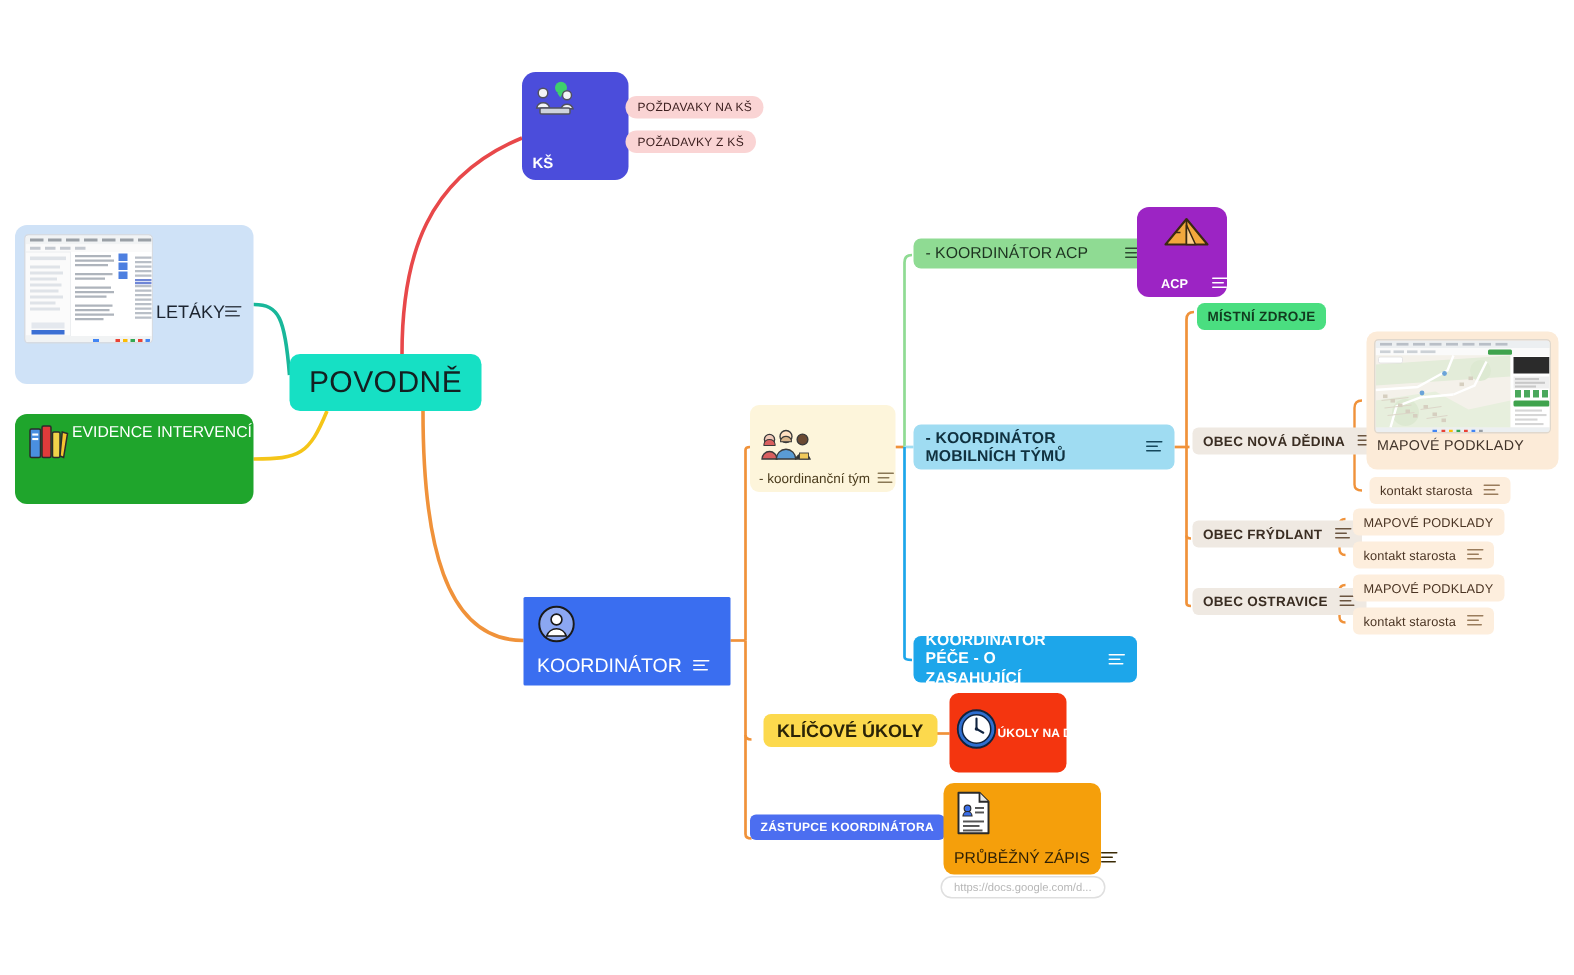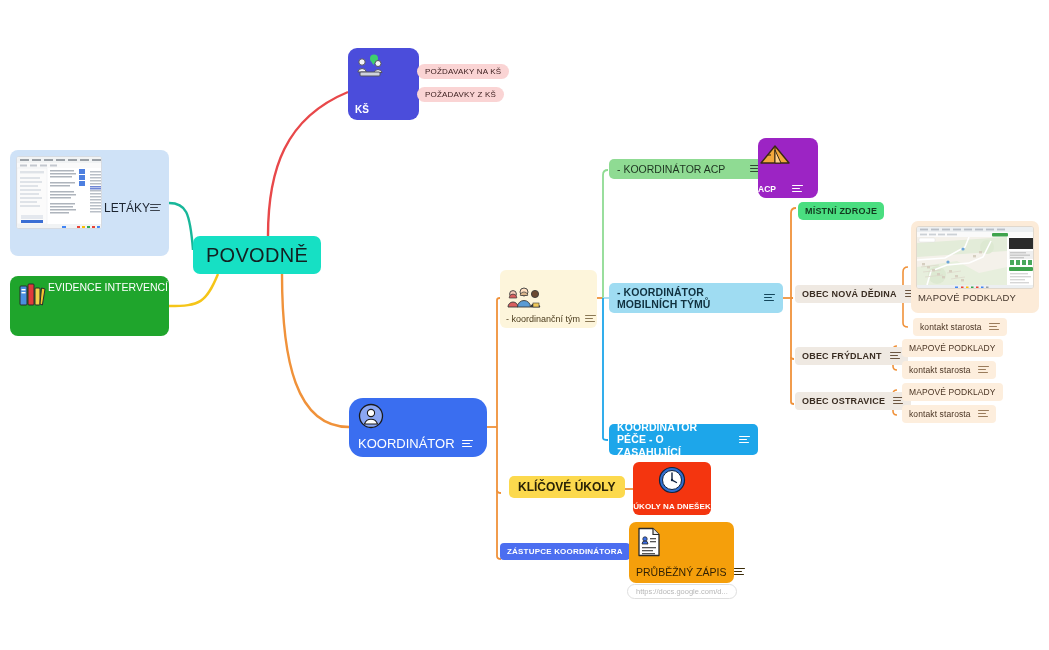--- a/index.html
+++ b/index.html
@@ -93,21 +93,21 @@
     justify-content: space-between;
     padding: 5px 8px 6px 8px;
   }
   .n-evid .cap { color: #fff; font-size: 10.5px; display:flex; align-items:center; gap:5px;}
 
   
   .n-koord {
     left: 349px; top: 398px;
     width: 138px; height: 59px;
     background: #3a6ef0;
-    border-radius: 14px;
+    border-radius: 1px;
     flex-direction: column;
     align-items: flex-start;
     justify-content: space-between;
     padding: 5px 9px 6px 9px;
   }
   .n-koord .cap { color:#fff; font-size: 13px; display:flex; align-items:center; gap:7px; }
 
   
   .n-team {
     left: 500px; top: 270px;
@@ -144,21 +144,21 @@
 
   
   .n-acp {
     left: 758px; top: 138px;
     width: 60px; height: 60px;
     background: #9c24c4;
     border-radius: 8px;
     flex-direction: column;
     align-items: flex-start;
     justify-content: space-between;
-    padding: 5px 6px 4px 0;
+    padding: 5px 6px 4px 16px;
   }
   .n-acp .cap { color:#fff; font-size: 8.5px; display:flex; align-items:center; gap:16px; font-weight:bold;}
 
   
   .n-mz {
     left: 798px; top: 202px;
     background: #4ade80; color:#123a1f;
     font-size: 9px; font-weight: bold;
     border-radius: 5px; padding: 4px 7px;
     letter-spacing: .2px;
@@ -221,21 +221,21 @@
     left: 509px; top: 476px;
     background: #fcd94d; color:#2a2307;
     font-size: 12px; font-weight: bold;
     border-radius: 5px; padding: 4px 9px;
   }
   .n-ukoly {
     left: 633px; top: 462px;
     width: 78px; height: 53px;
     background: #f4350f;
     border-radius: 6px;
-    flex-direction: column;
+    flex-direction: row;
     align-items: center;
     justify-content: space-between;
     padding: 4px 4px 4px 4px;
   }
   .n-ukoly .cap { color:#fff; font-size: 8px; font-weight:bold; letter-spacing:.1px;}
 
   
   .n-zast {
     left: 500px; top: 543px;
     background: #4c6ef0; color:#ffffff;

